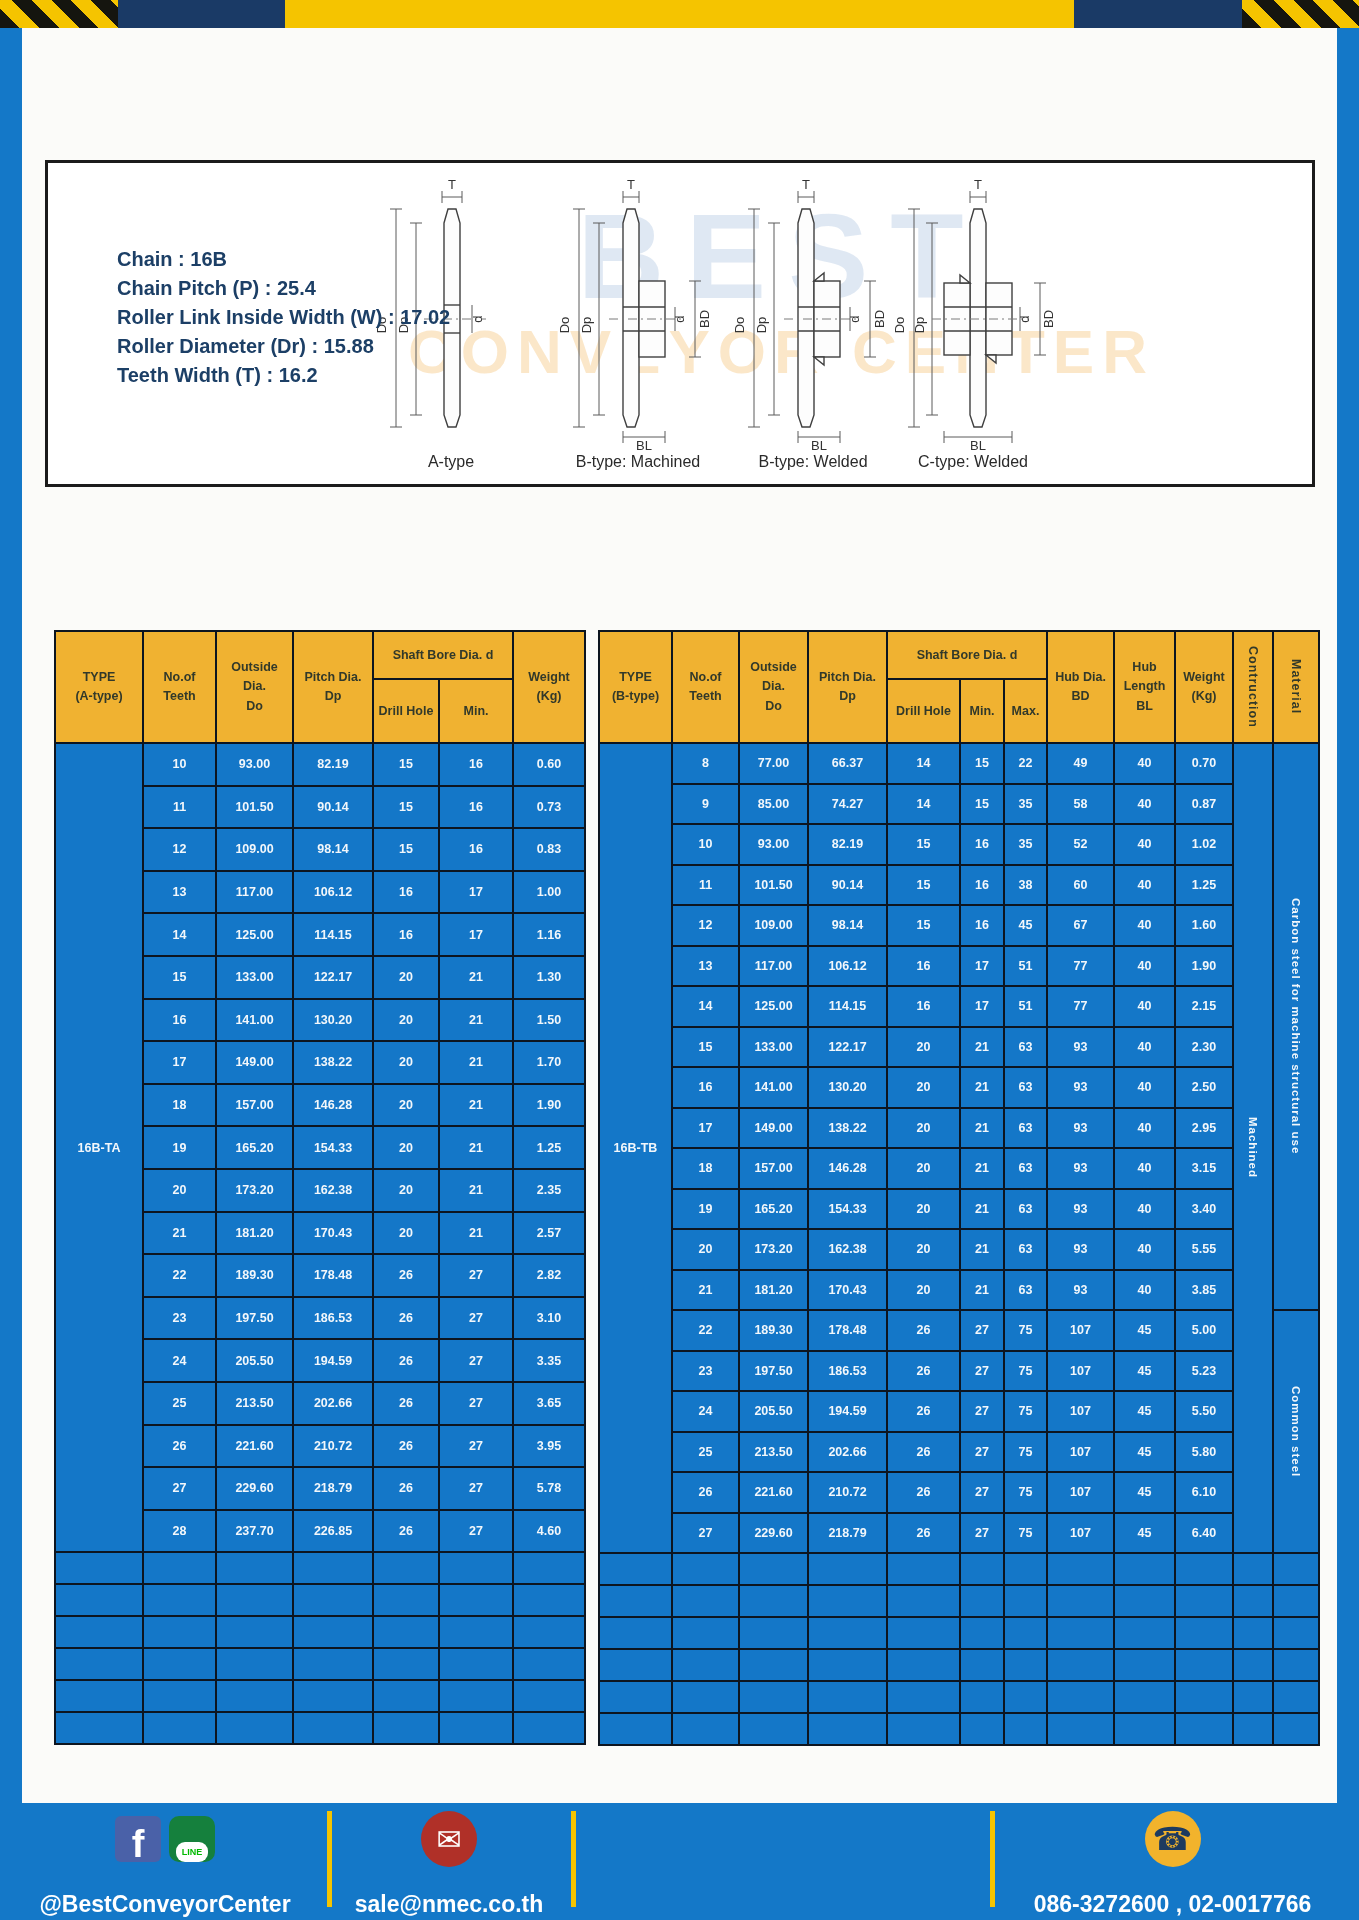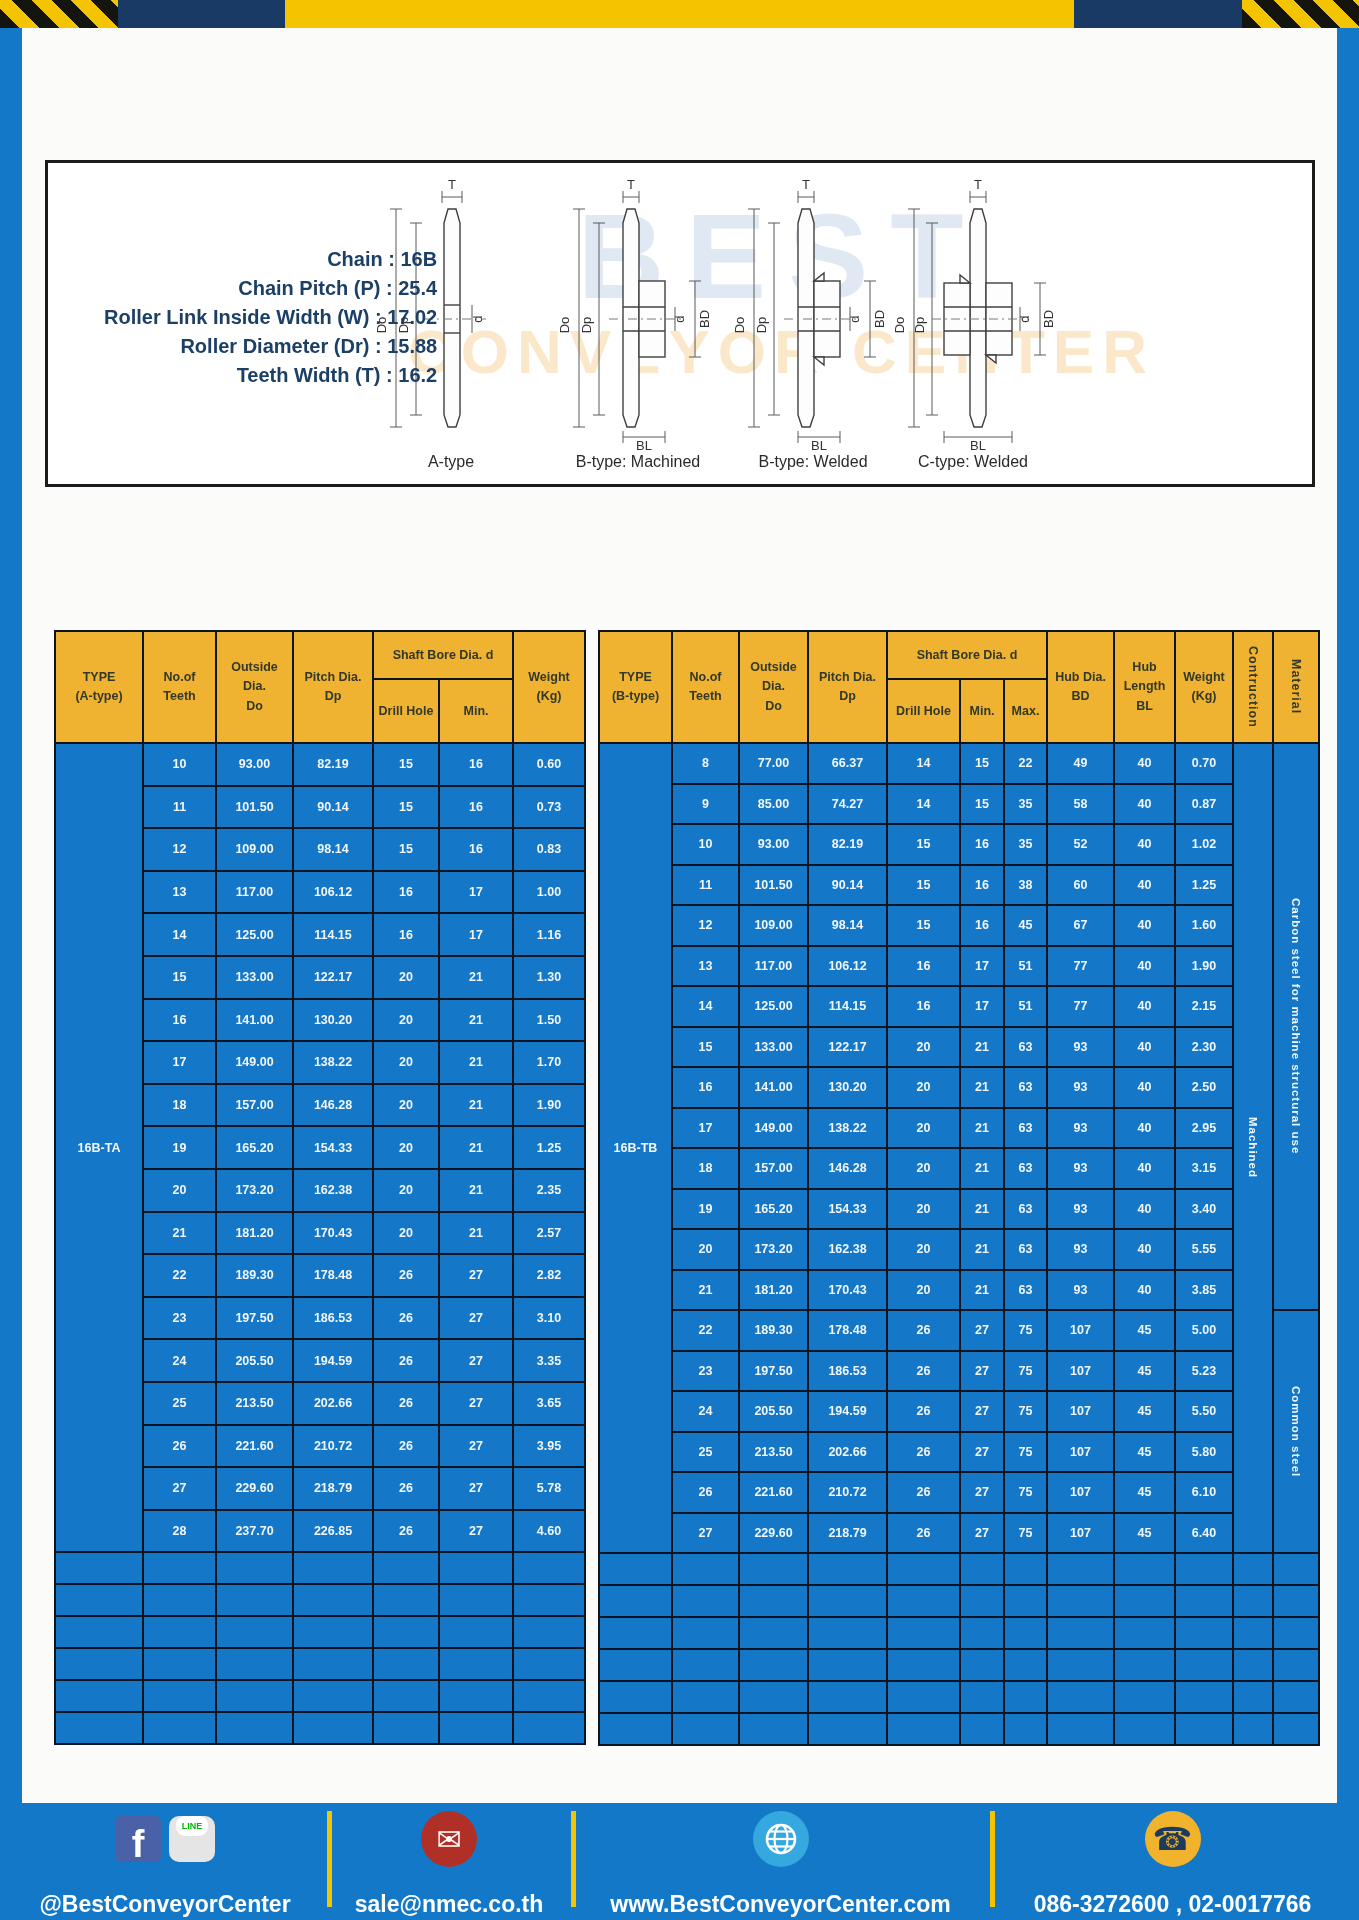--- a/index.html
+++ b/index.html
@@ -19,21 +19,21 @@
   .title-banner{
     position:absolute;left:278px;top:27px;width:458px;height:86px;
     background:#f0b32a;display:flex;align-items:center;justify-content:center;
     color:#1e3d70;font-size:52px;font-weight:bold;letter-spacing:1px;
   }
   
   .diagram-box{
     position:absolute;left:23px;top:132px;width:1270px;height:327px;
     background:#ffffff;border:3px solid #1b1b1b;box-sizing:border-box;
   }
-  .specs{position:absolute;left:56px;top:82px;z-index:3;text-align:right;}
+  .specs{position:absolute;left:69px;top:82px;z-index:3;}
   .spec-line{color:#1c3f66;font-size:20px;font-weight:bold;line-height:29px;white-space:nowrap;}
   .watermark{
     position:absolute;left:360px;top:30px;z-index:1;text-align:center;line-height:1.05;
     color:rgba(240,170,60,0.20);font-weight:bold;pointer-events:none;
   }
   .watermark .wm1{font-size:120px;letter-spacing:22px;color:rgba(150,180,215,0.30);}
   .watermark .wm2{font-size:62px;letter-spacing:8px;color:rgba(240,170,60,0.28);}
   .figure{position:absolute;top:16px;width:170px;z-index:2;}
   .figure svg{display:block;}
   .fig-caption{font-size:16px;color:#2a2a2a;text-align:center;margin-top:2px;}
@@ -59,21 +59,21 @@
   .vhead{writing-mode:vertical-rl;text-orientation:mixed;margin:0 auto;font-size:12.5px;font-weight:bold;letter-spacing:1px;}
   .vcell-inner{writing-mode:vertical-rl;text-orientation:mixed;margin:0 auto;font-weight:bold;color:#f2f7fb;font-size:11.5px;letter-spacing:1px;}
   
   .footer{position:absolute;left:0;top:1803px;width:1359px;height:117px;}
   .footer-item{position:absolute;top:6px;text-align:center;}
   .icon-row{display:flex;justify-content:center;align-items:center;gap:8px;height:60px;}
   .footer-text{margin-top:22px;color:#ffffff;font-size:23px;font-weight:bold;white-space:nowrap;}
   .divider{position:absolute;top:8px;width:5px;height:96px;background:#f5c400;}
   .fb-icon{width:46px;height:46px;border-radius:6px;background:#4a61a8;color:#fff;
     display:flex;align-items:flex-end;justify-content:center;font-size:38px;font-weight:bold;line-height:0.95;}
-  .line-icon{width:46px;height:46px;border-radius:10px;background:#e5e5e5;display:flex;align-items:flex-start;justify-content:center;}
+  .line-icon{width:46px;height:46px;border-radius:10px;background:#15803d;display:flex;align-items:flex-end;justify-content:center;}
   .line-bubble{width:32px;height:20px;background:#fff;border-radius:9px;display:flex;align-items:center;justify-content:center;
     color:#00b900;font-size:9px;font-weight:bold;}
   .circle-icon{width:56px;height:56px;border-radius:50%;display:flex;align-items:center;justify-content:center;}
   .mail-circle{background:#b03028;color:#fff;font-size:30px;}
   .globe-circle{background:#35a8e0;}
   .phone-circle{background:#f2b32c;color:#1d3a5f;font-size:32px;}
 </style>
 </head>
 <body>
 
@@ -849,34 +849,20 @@
     <div class="footer-text">@BestConveyorCenter</div>
   </div>
   <div class="divider" style="left:327px;"></div>
   <div class="footer-item" style="left:337px;width:224px;">
     <div class="icon-row">
       <div class="circle-icon mail-circle">✉</div>
     </div>
     <div class="footer-text">sale@nmec.co.th</div>
   </div>
   <div class="divider" style="left:571px;"></div>
-  <div class="footer-item" style="left:581px;width:399px;">
-    <div class="icon-row">
-      <div class="circle-icon globe-circle">
-        <svg width="36" height="36" viewBox="0 0 36 36">
-          <circle cx="18" cy="18" r="14" fill="none" stroke="#fff" stroke-width="2.6"></circle>
-          <ellipse cx="18" cy="18" rx="6.5" ry="14" fill="none" stroke="#fff" stroke-width="2.2"></ellipse>
-          <line x1="4" y1="18" x2="32" y2="18" stroke="#fff" stroke-width="2.2"></line>
-          <line x1="6" y1="10.5" x2="30" y2="10.5" stroke="#fff" stroke-width="2.2"></line>
-          <line x1="6" y1="25.5" x2="30" y2="25.5" stroke="#fff" stroke-width="2.2"></line>
-        </svg>
-      </div>
-    </div>
-    <div class="footer-text">www.BestConveyorCenter.com</div>
-  </div>
   <div class="divider" style="left:990px;"></div>
   <div class="footer-item" style="left:1000px;width:345px;">
     <div class="icon-row">
       <div class="circle-icon phone-circle">☎</div>
     </div>
     <div class="footer-text">086-3272600 , 02-0017766</div>
   </div>
 </div>
 
 </body></html>

